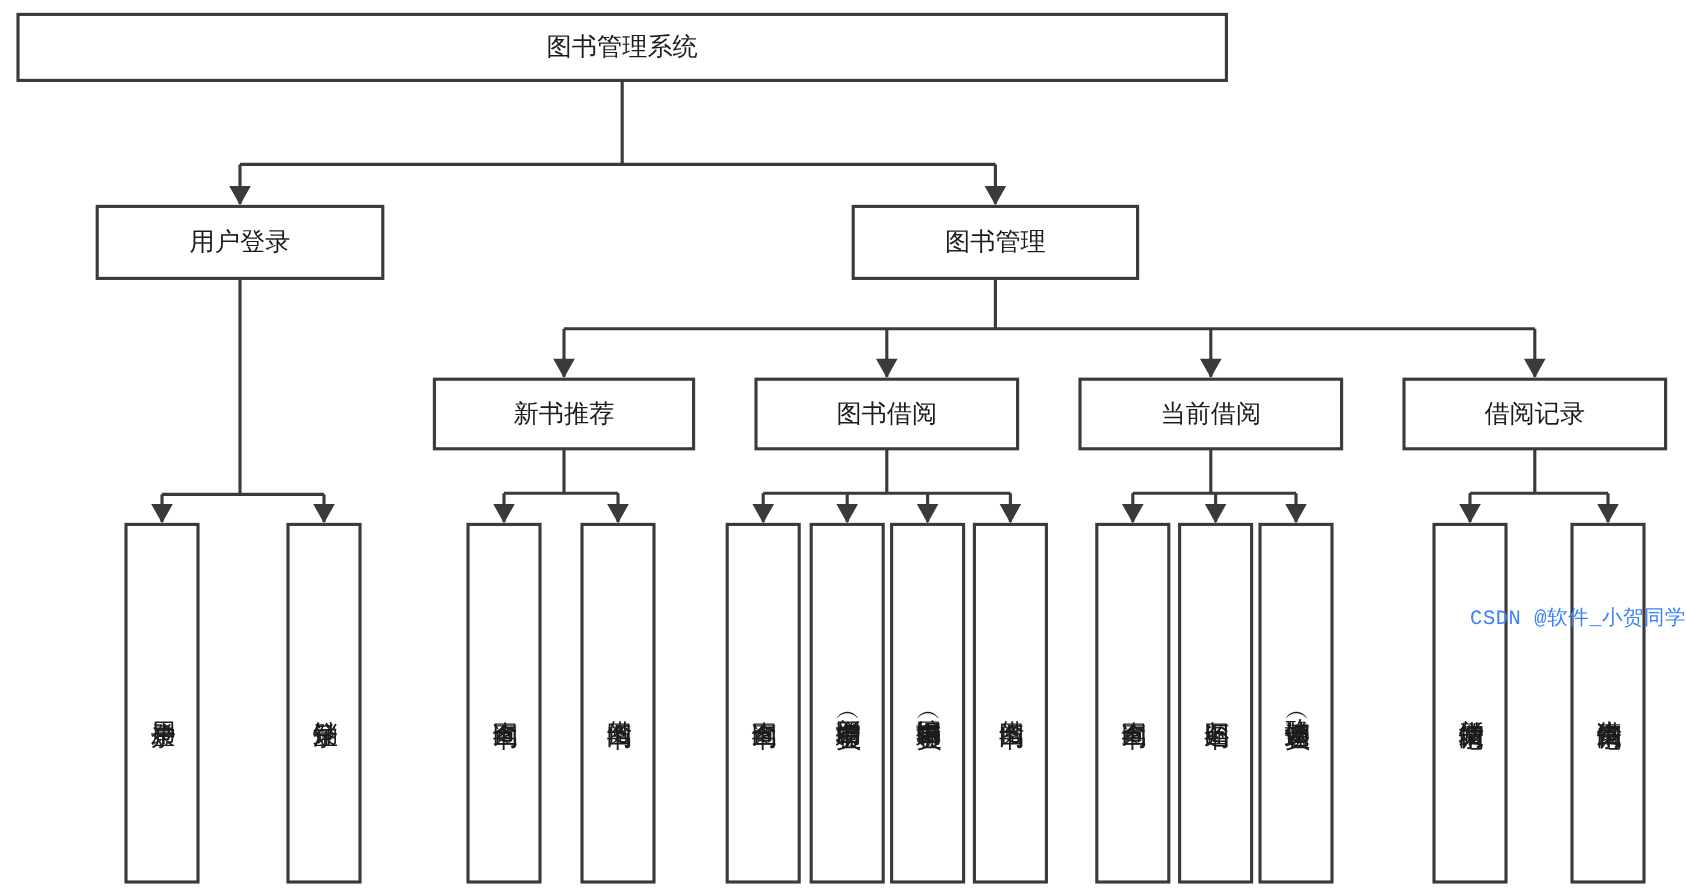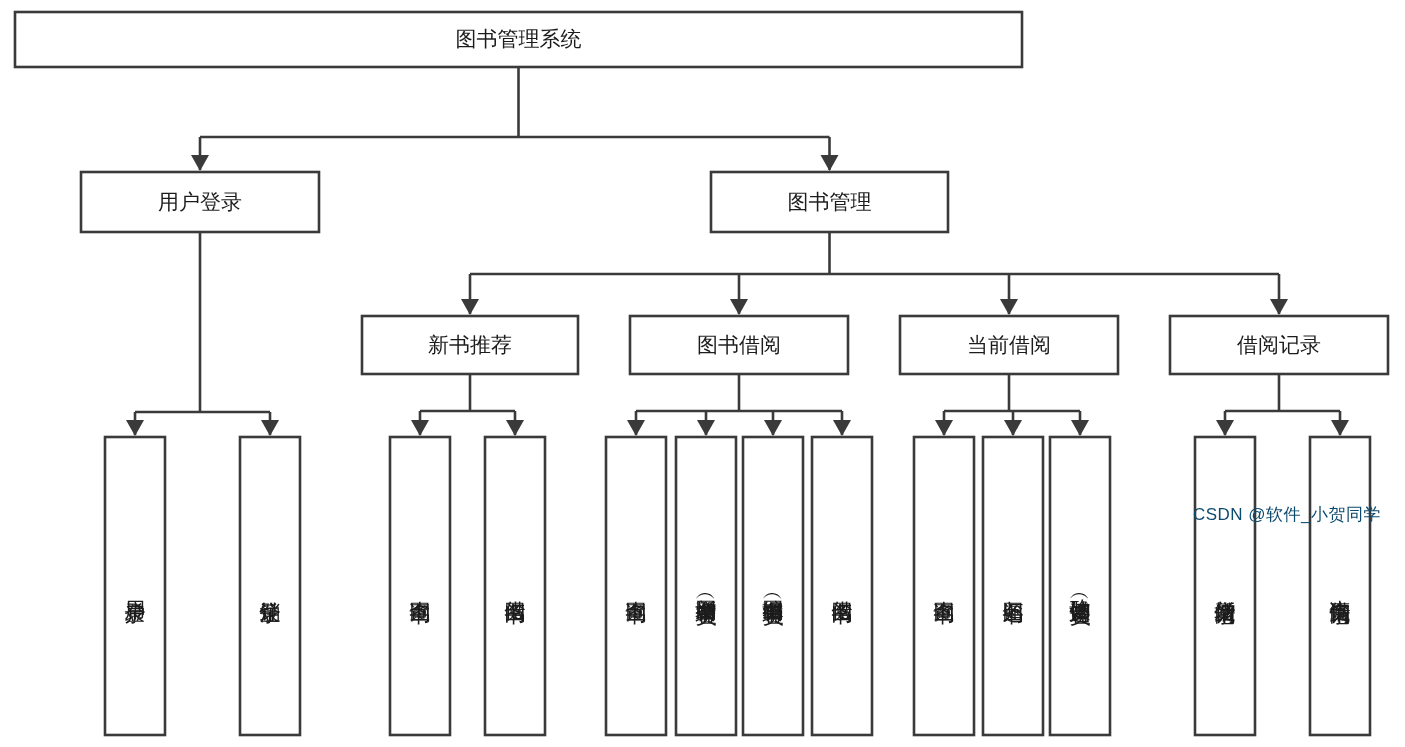--- a/index.html
+++ b/index.html
@@ -58,25 +58,25 @@
     line-height: 1.05;
     letter-spacing: 1px;
     display: flex;
     align-items: center;
     justify-content: center;
     white-space: nowrap;
     user-select: none;
   }
   #watermark {
     position: absolute;
-    right: 24px;
+    right: 0;
     bottom: 4px;
-    font-family: Liberation Sans, sans-serif;
+    font-family: Liberation Mono, monospace;
     font-size: 17px;
-    color: #0c4a6e;
+    color: #3b82f6;
     letter-spacing: 0.5px;
     white-space: nowrap;
   }
 </style>
 </head>
 <body>
 
 <div id="diagram-root">
 
   <svg id="flow-svg" viewBox="0 0 1405 747">

